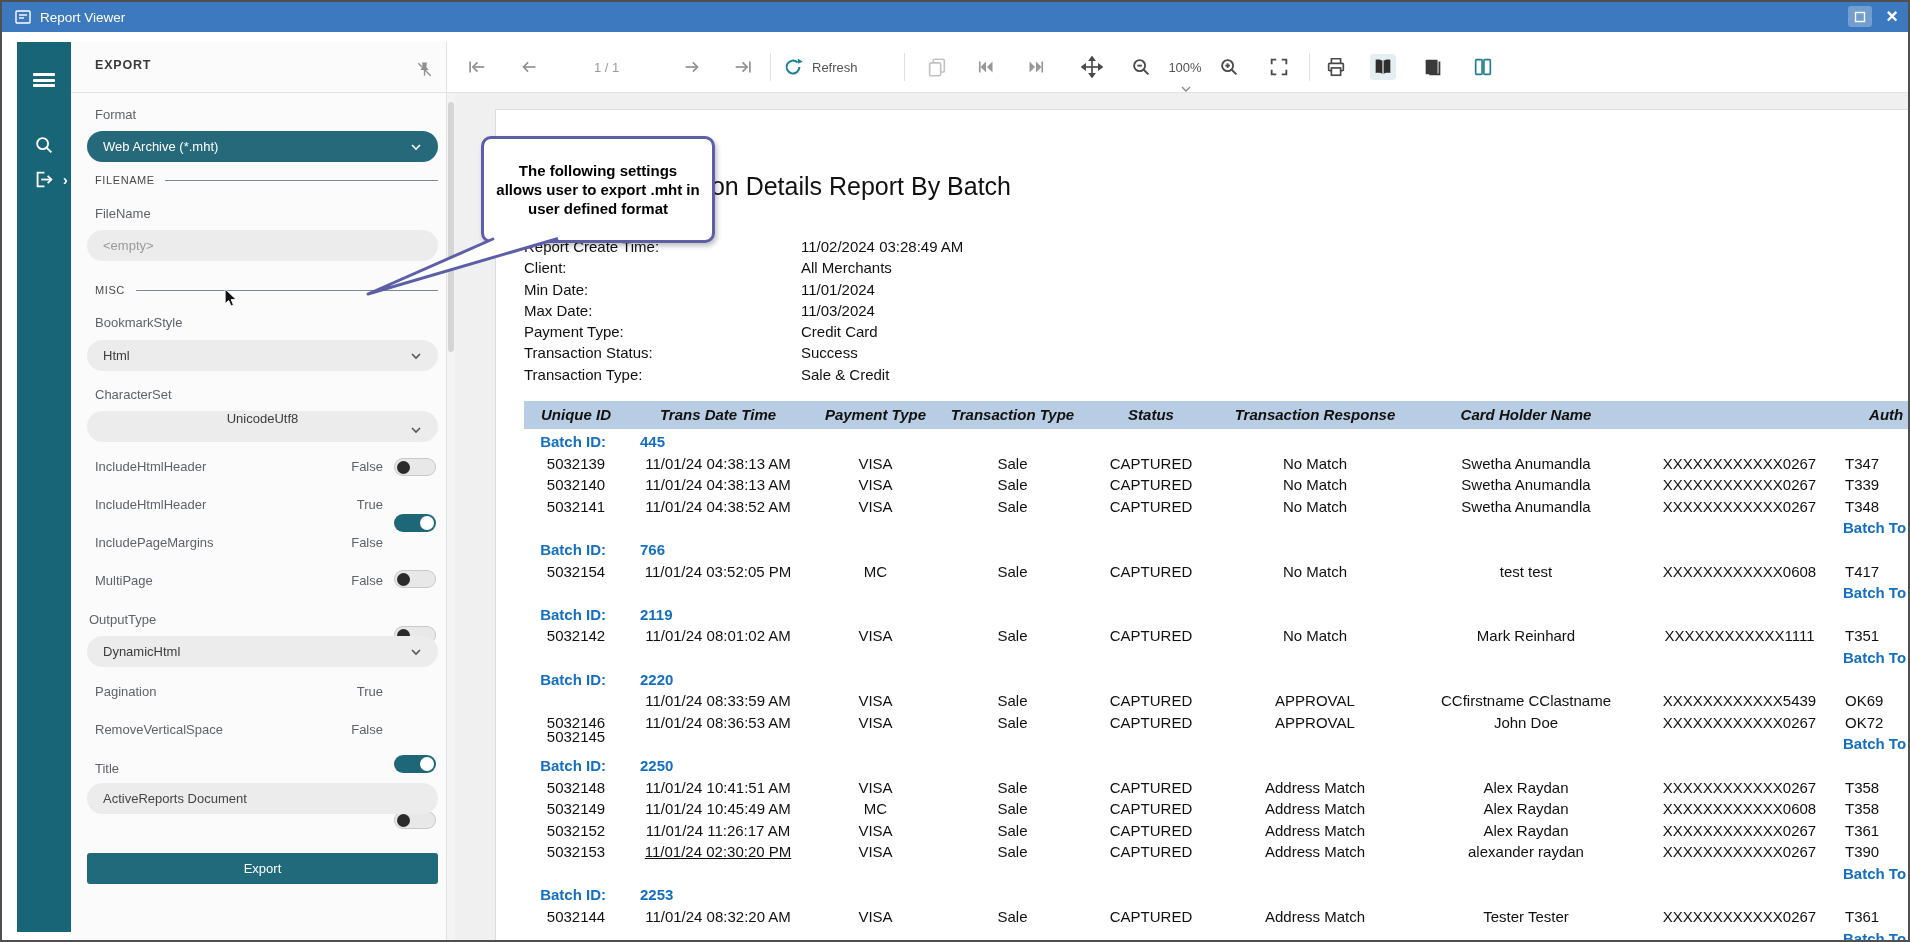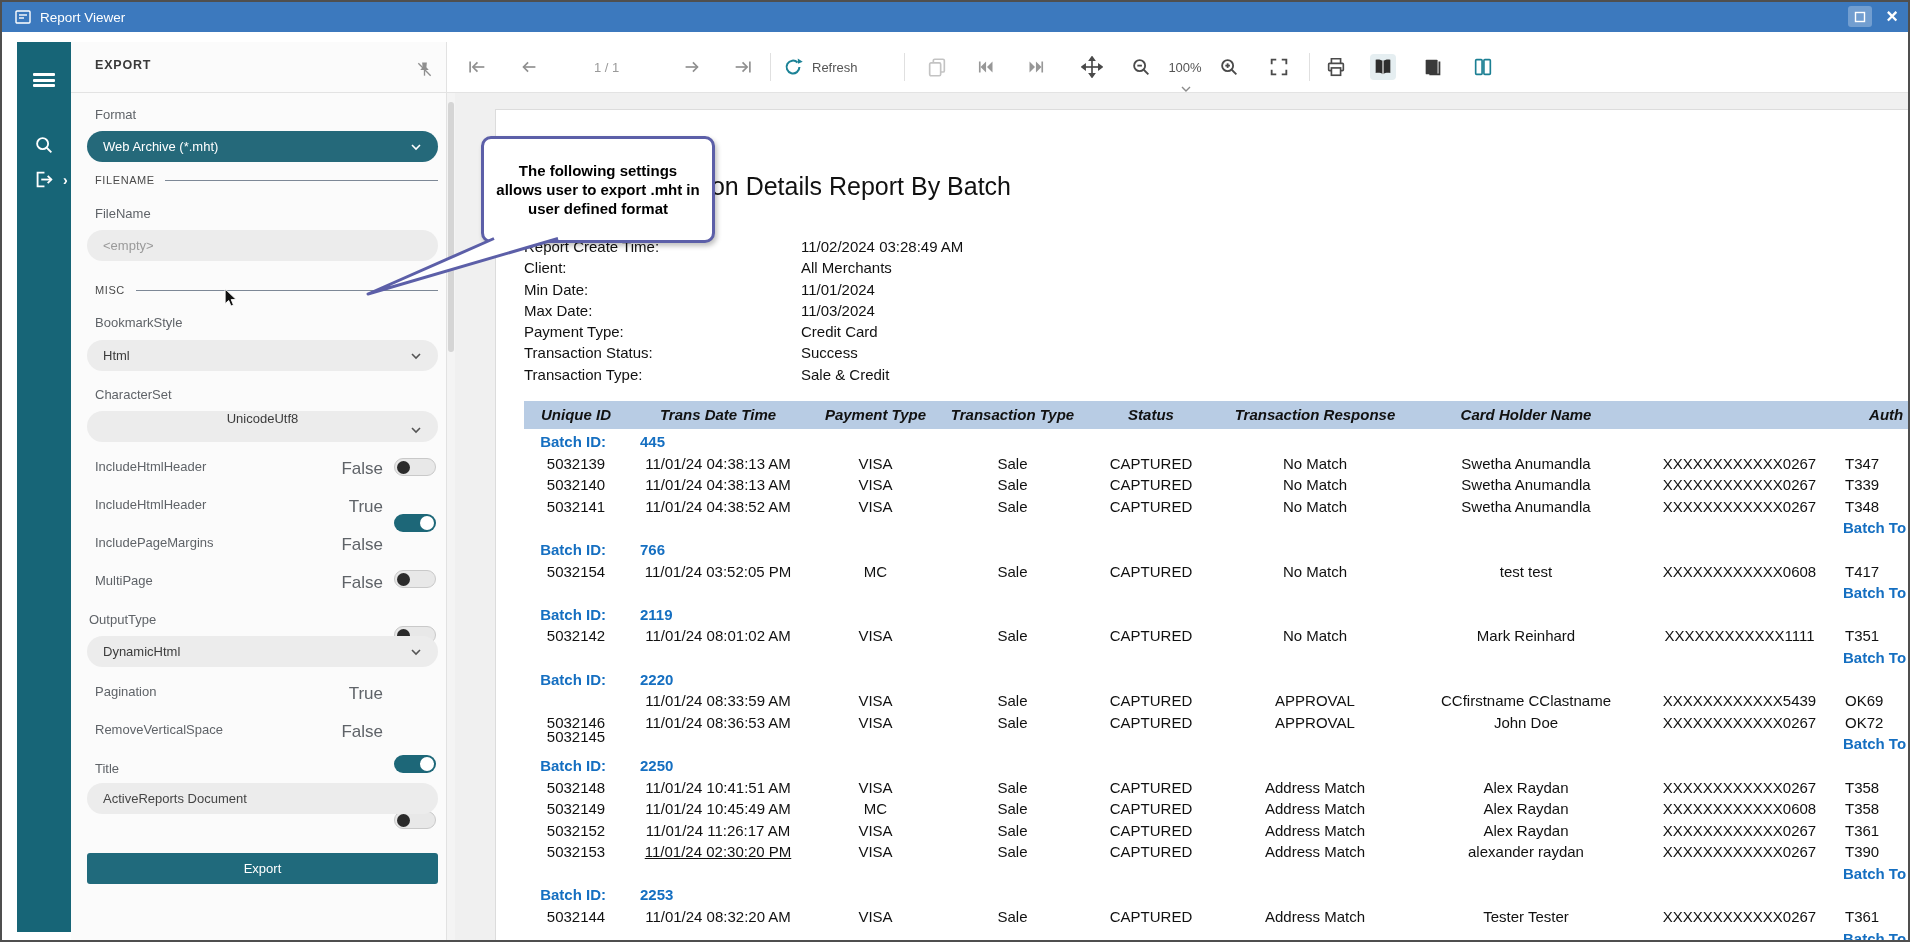--- a/index.html
+++ b/index.html
@@ -38,21 +38,21 @@
   .ctrl .chev { margin-left:auto; }
   .ctrl-text { white-space:nowrap; }
   .placeholder { color:#9a9a9a; }
   .sec-label { font-size:11px; color:#4a4a4a; letter-spacing:0.6px; }
   .sec-line { height:1px; background:#7d8896; }
   .toggle { width:42px; height:18px; border-radius:9px; position:relative; }
   .toggle.on { background:#1d6778; }
   .toggle.on::after { content:""; position:absolute; right:2px; top:2px; width:14px; height:14px; border-radius:50%; background:#fff; }
   .toggle.off { background:#e8e8e8; border:1px solid #c9c9c9; }
   .toggle.off::after { content:""; position:absolute; left:2px; top:1.5px; width:13px; height:13px; border-radius:50%; background:#2b2b2b; }
-  .toggle-val { width:60px; text-align:right; font-size:17px; color:#5f6368; }
+  .toggle-val { width:60px; text-align:right; font-size:13px; color:#5f6368; }
   .export-btn { left:85px; top:851px; width:351px; height:31px; background:#206a7c; border-radius:3px; color:#fff; font-size:13px; display:flex; align-items:center; justify-content:center; }
 
   
   .panel-scroll { left:445px; top:91px; width:8px; height:848px; background:#f4f4f4; }
   .panel-thumb { left:446px; top:100px; width:6px; height:250px; background:#d5d5d5; border-radius:3px; }
 
   
   .toolbar { left:445px; top:40px; width:1463px; height:50px; background:#ffffff; }
   .tb-icon { position:absolute; top:52px; width:26px; height:26px; transform:translateX(-50%); display:flex; align-items:center; justify-content:center; }
   .tb-sep { position:absolute; top:51px; width:1px; height:28px; background:#e0e0e0; }

